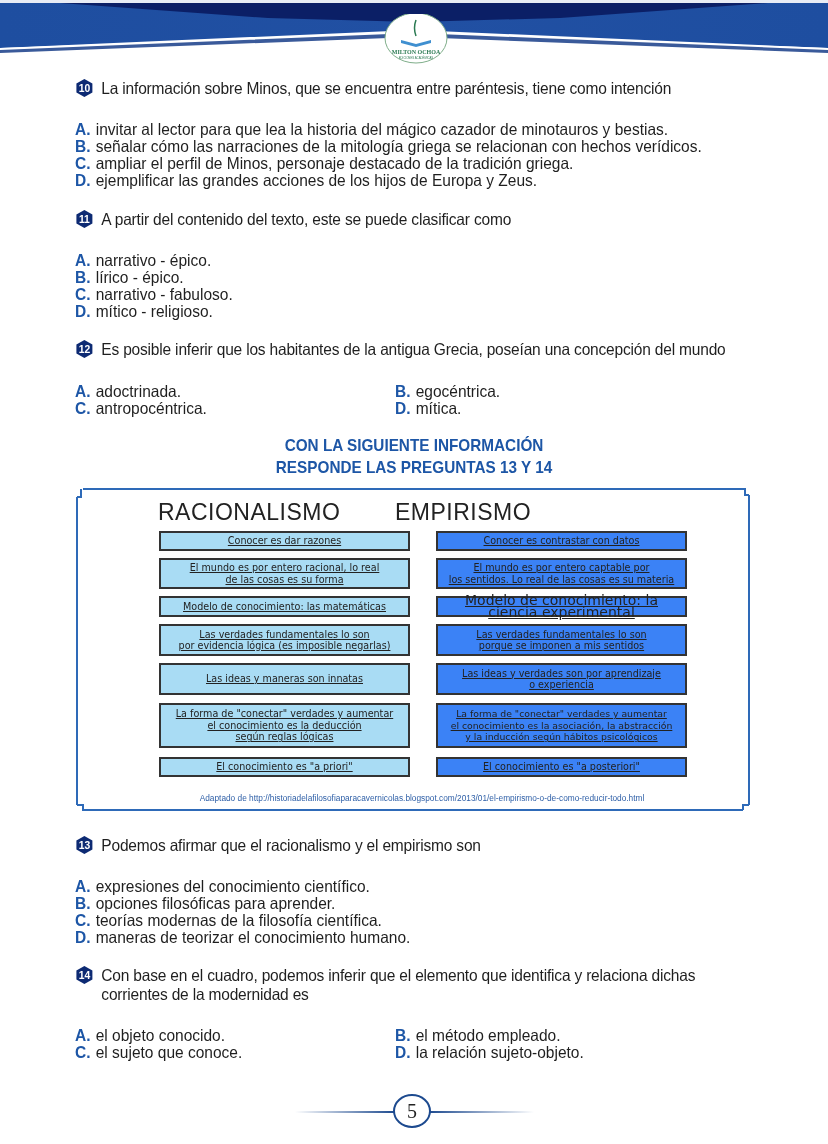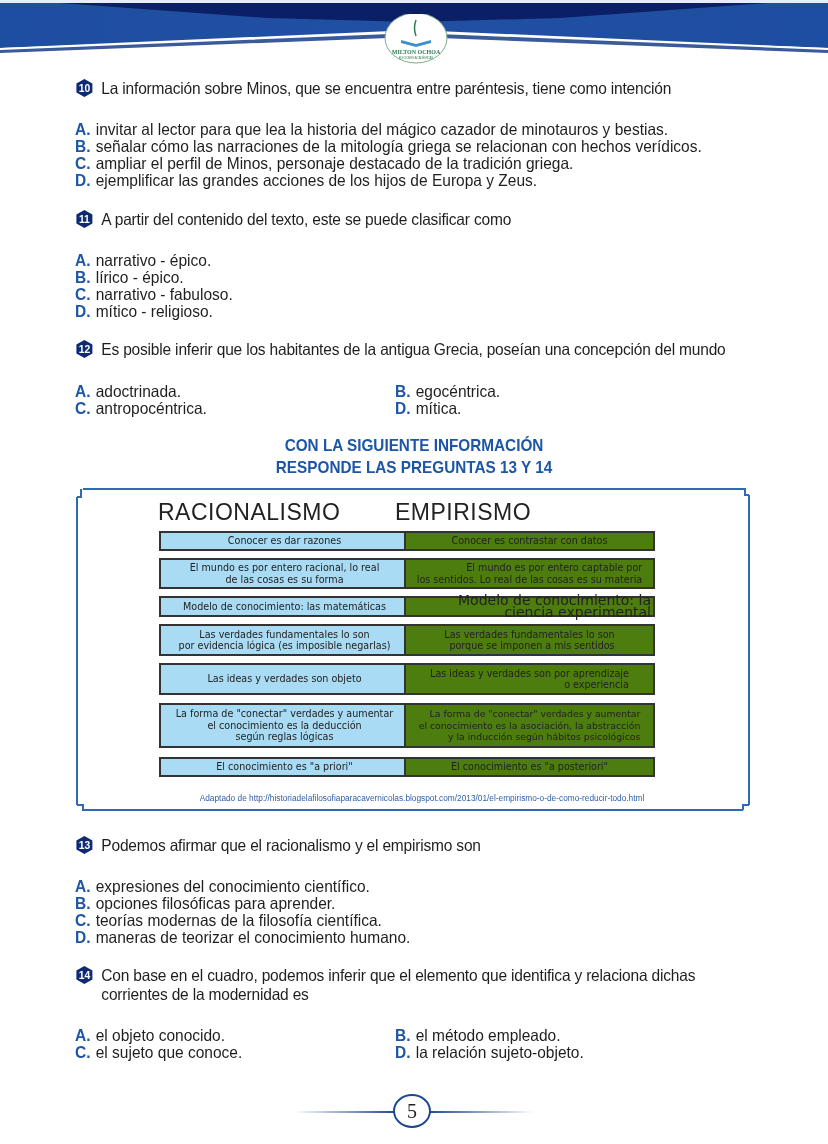--- a/index.html
+++ b/index.html
@@ -11,23 +11,23 @@
   .qrow { display:flex; align-items:flex-start; }
   .qnum { flex:none; width:20px; height:20px; margin-right:8px; position:relative; top:-1px; }
   .qnum svg { width:20px; height:20px; display:block; }
   .opt { position:absolute; font-size:16.5px; line-height:17px; transform:scaleX(0.94); transform-origin:left top; white-space:nowrap; }
   .opt .let { color:#1d56a6; font-weight:bold; display:inline-block; width:22px; }
   .section-title { position:absolute; left:0; width:828px; text-align:center; color:#1d56a6; font-weight:bold;
                    font-size:17px; line-height:22px; transform:scaleX(0.9); transform-origin:center top; }
   .frame { position:absolute; left:75px; top:487px; width:676px; height:325px; }
   .col-title { position:absolute; font-size:23px; color:#222; text-align:left; width:252px; letter-spacing:0.5px; }
   .box { position:absolute; width:246px; border:2px solid #333; box-sizing:border-box; display:flex; align-items:center; justify-content:center;
-         text-align:center; font-family:"DejaVu Sans", sans-serif; font-size:9.6px; line-height:11.5px; color:#222; padding:0 2px; }
+         text-align:center; font-family:"DejaVu Sans", sans-serif; font-size:9.6px; line-height:11.5px; color:#222; padding:0 2px;text-decoration:underline; }
   .blue { background:#a9dcf4; left:159px; width:251px; }
-  .yellow { background:#4d7c0f; left:404px; width:251px;text-align:right; }
+  .yellow { background:#3b82f6; left:436px; width:251px; }
   .source { position:absolute; left:0; width:828px; text-align:center; top:793px; font-size:8.3px; color:#2e5fa7;padding-left:8px; }
   .page-num { position:absolute; left:393px; top:1094px; width:38px; height:34px; border:2px solid #1d4a8f; border-radius:50%;
               box-sizing:border-box; display:flex; align-items:center; justify-content:center; font-family:"Liberation Serif", serif; font-size:20px; color:#222; background:#fff; }
   .page-line { position:absolute; top:1111px; height:2px; }
 </style>
 </head>
 <body>
 
 <div class="header">
   <svg width="828" height="70" viewBox="0 0 828 70">
@@ -127,21 +127,21 @@
 los sentidos. Lo real de las cosas es su materia</div>
 
 <div class="box blue" style="top:596px;height:21px;">Modelo de conocimiento: las matemáticas</div>
 <div class="box yellow" style="top:596px;height:21px;font-size:14px;">Modelo de conocimiento: la ciencia experimental</div>
 
 <div class="box blue" style="top:624px;height:32px;white-space:pre-line;">Las verdades fundamentales lo son
 por evidencia lógica (es imposible negarlas)</div>
 <div class="box yellow" style="top:624px;height:32px;white-space:pre-line;">Las verdades fundamentales lo son
 porque se imponen a mis sentidos</div>
 
-<div class="box blue" style="top:663px;height:32px;">Las ideas y verdades son objeto</div>
+<div class="box blue" style="top:663px;height:32px;">Las ideas y maneras son innatas</div>
 <div class="box yellow" style="top:663px;height:32px;white-space:pre-line;">Las ideas y verdades son por aprendizaje
 o experiencia</div>
 
 <div class="box blue" style="top:703px;height:45px;white-space:pre-line;">La forma de "conectar" verdades y aumentar
 el conocimiento es la deducción
 según reglas lógicas</div>
 <div class="box yellow" style="top:703px;height:45px;white-space:pre-line;font-size:9.3px;">La forma de "conectar" verdades y aumentar
 el conocimiento es la asociación, la abstracción
 y la inducción según hábitos psicológicos</div>
 

